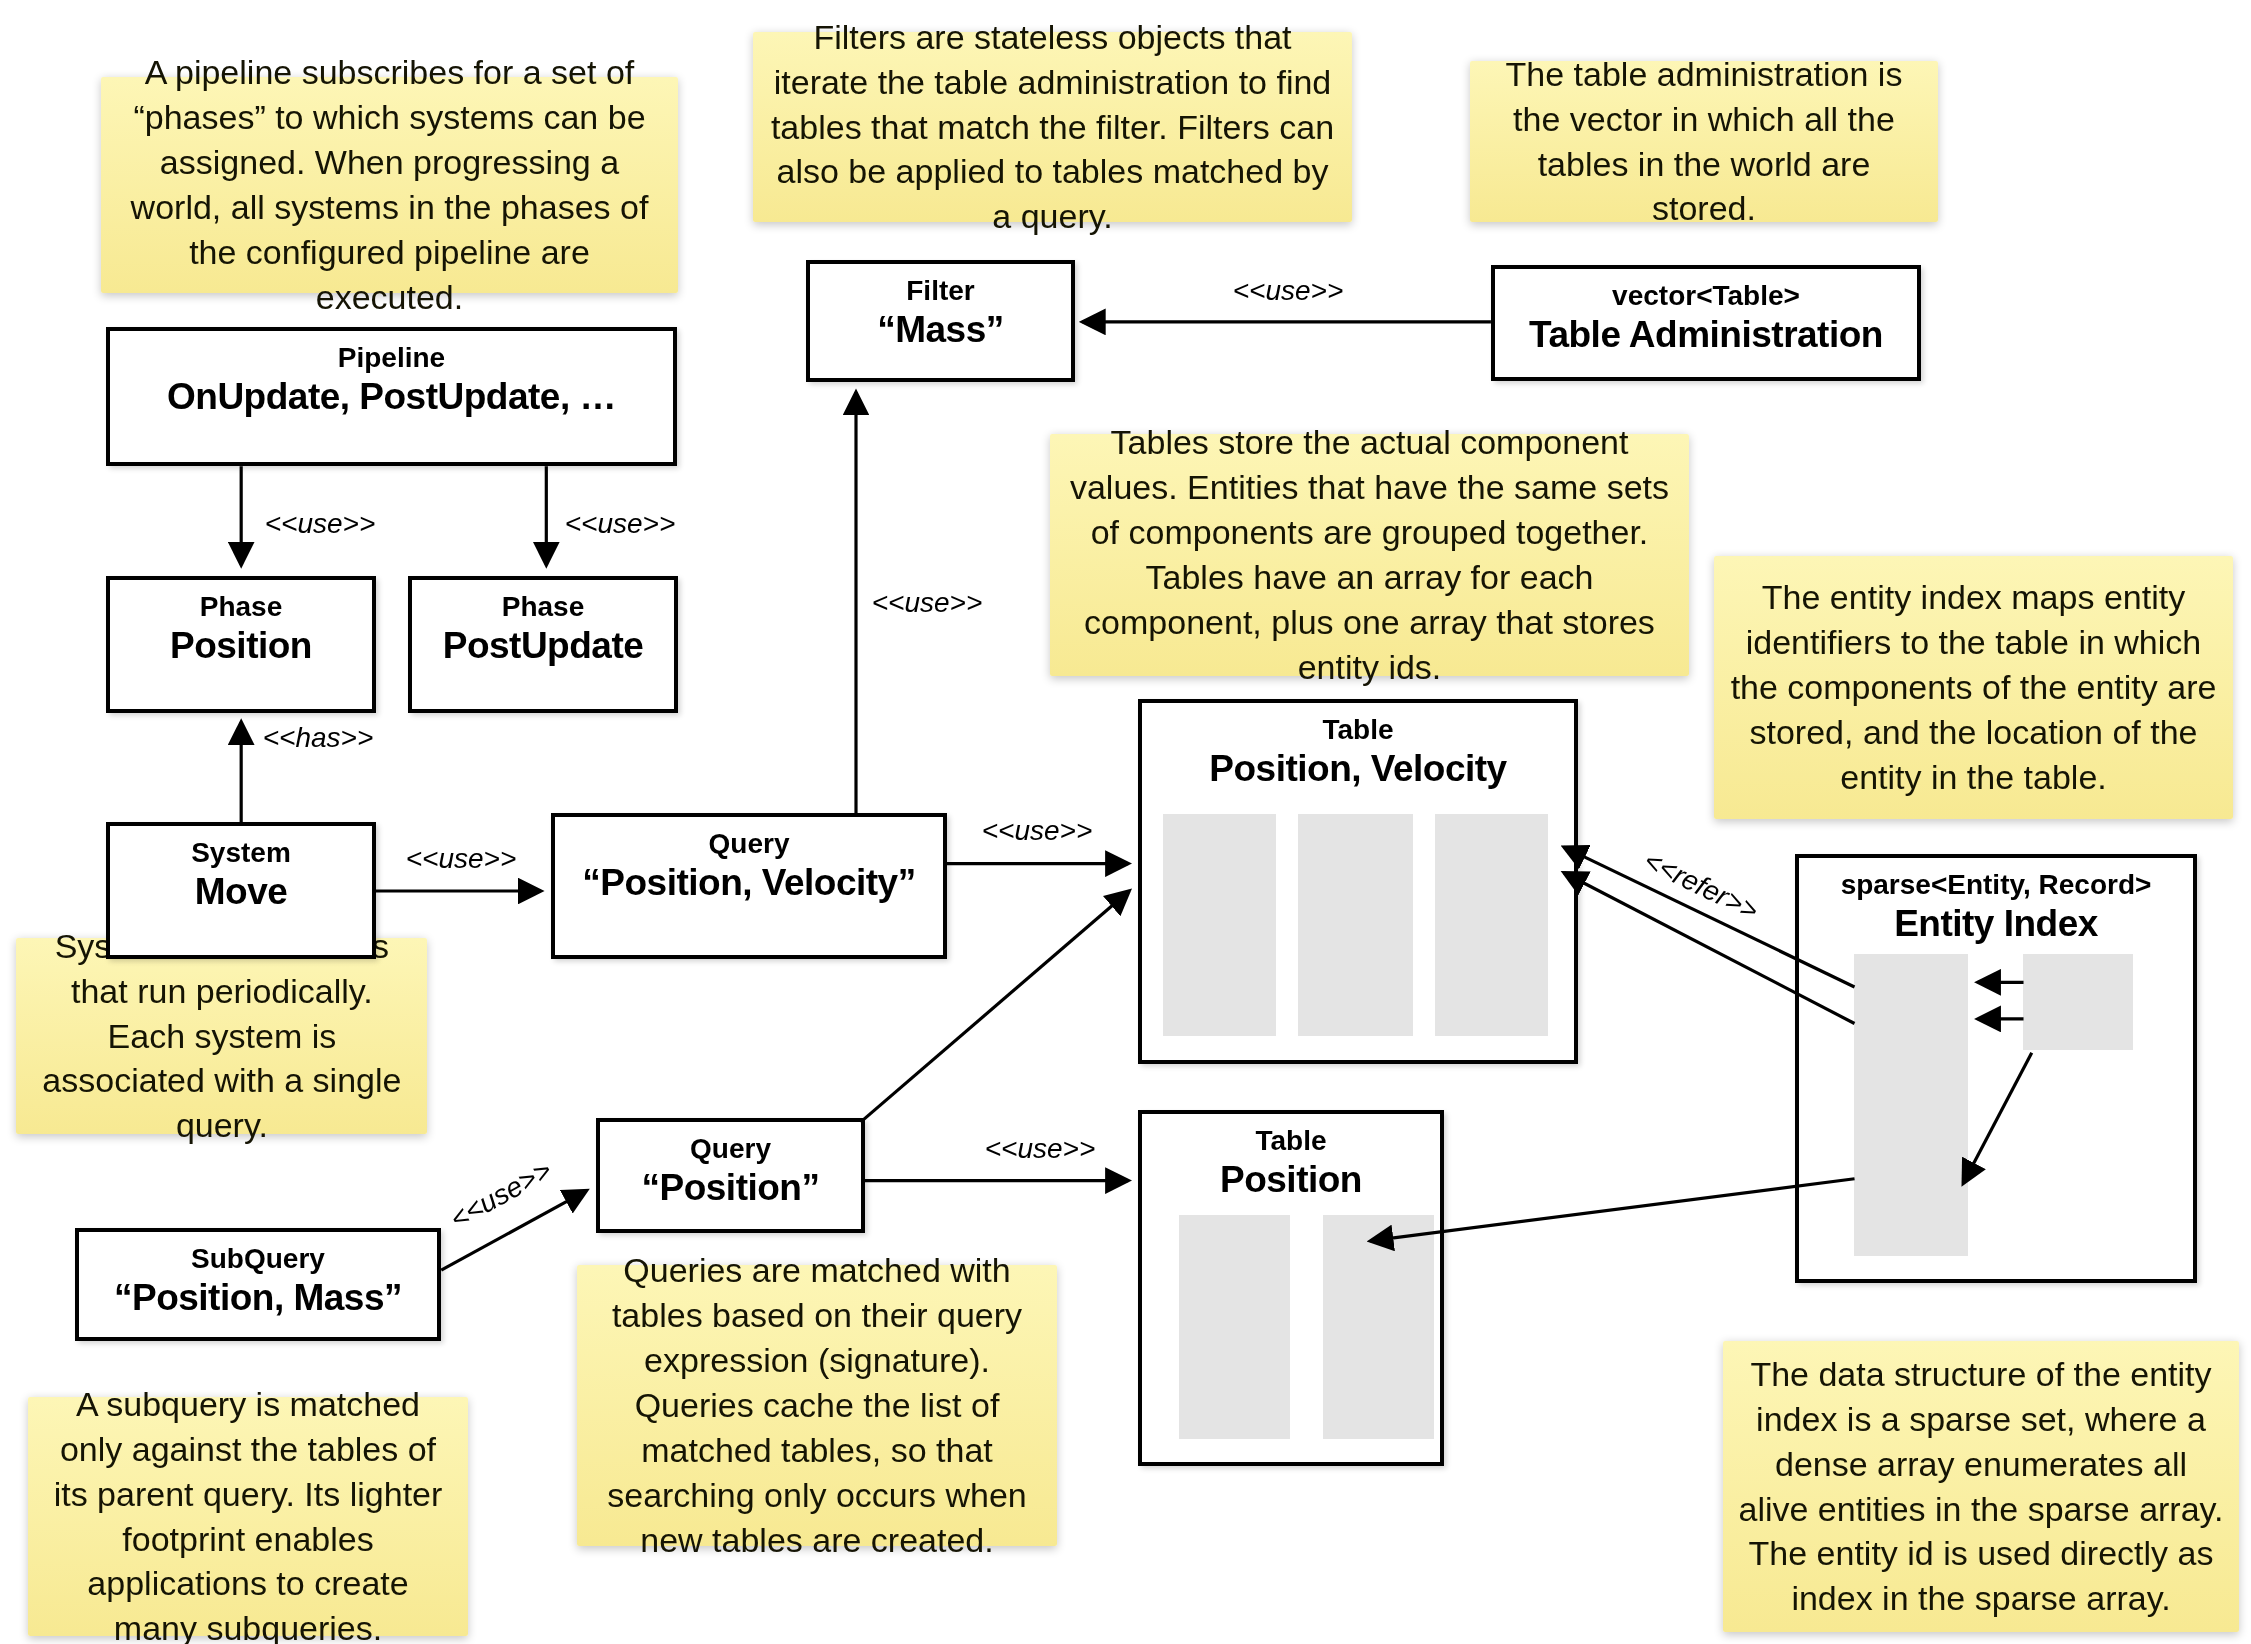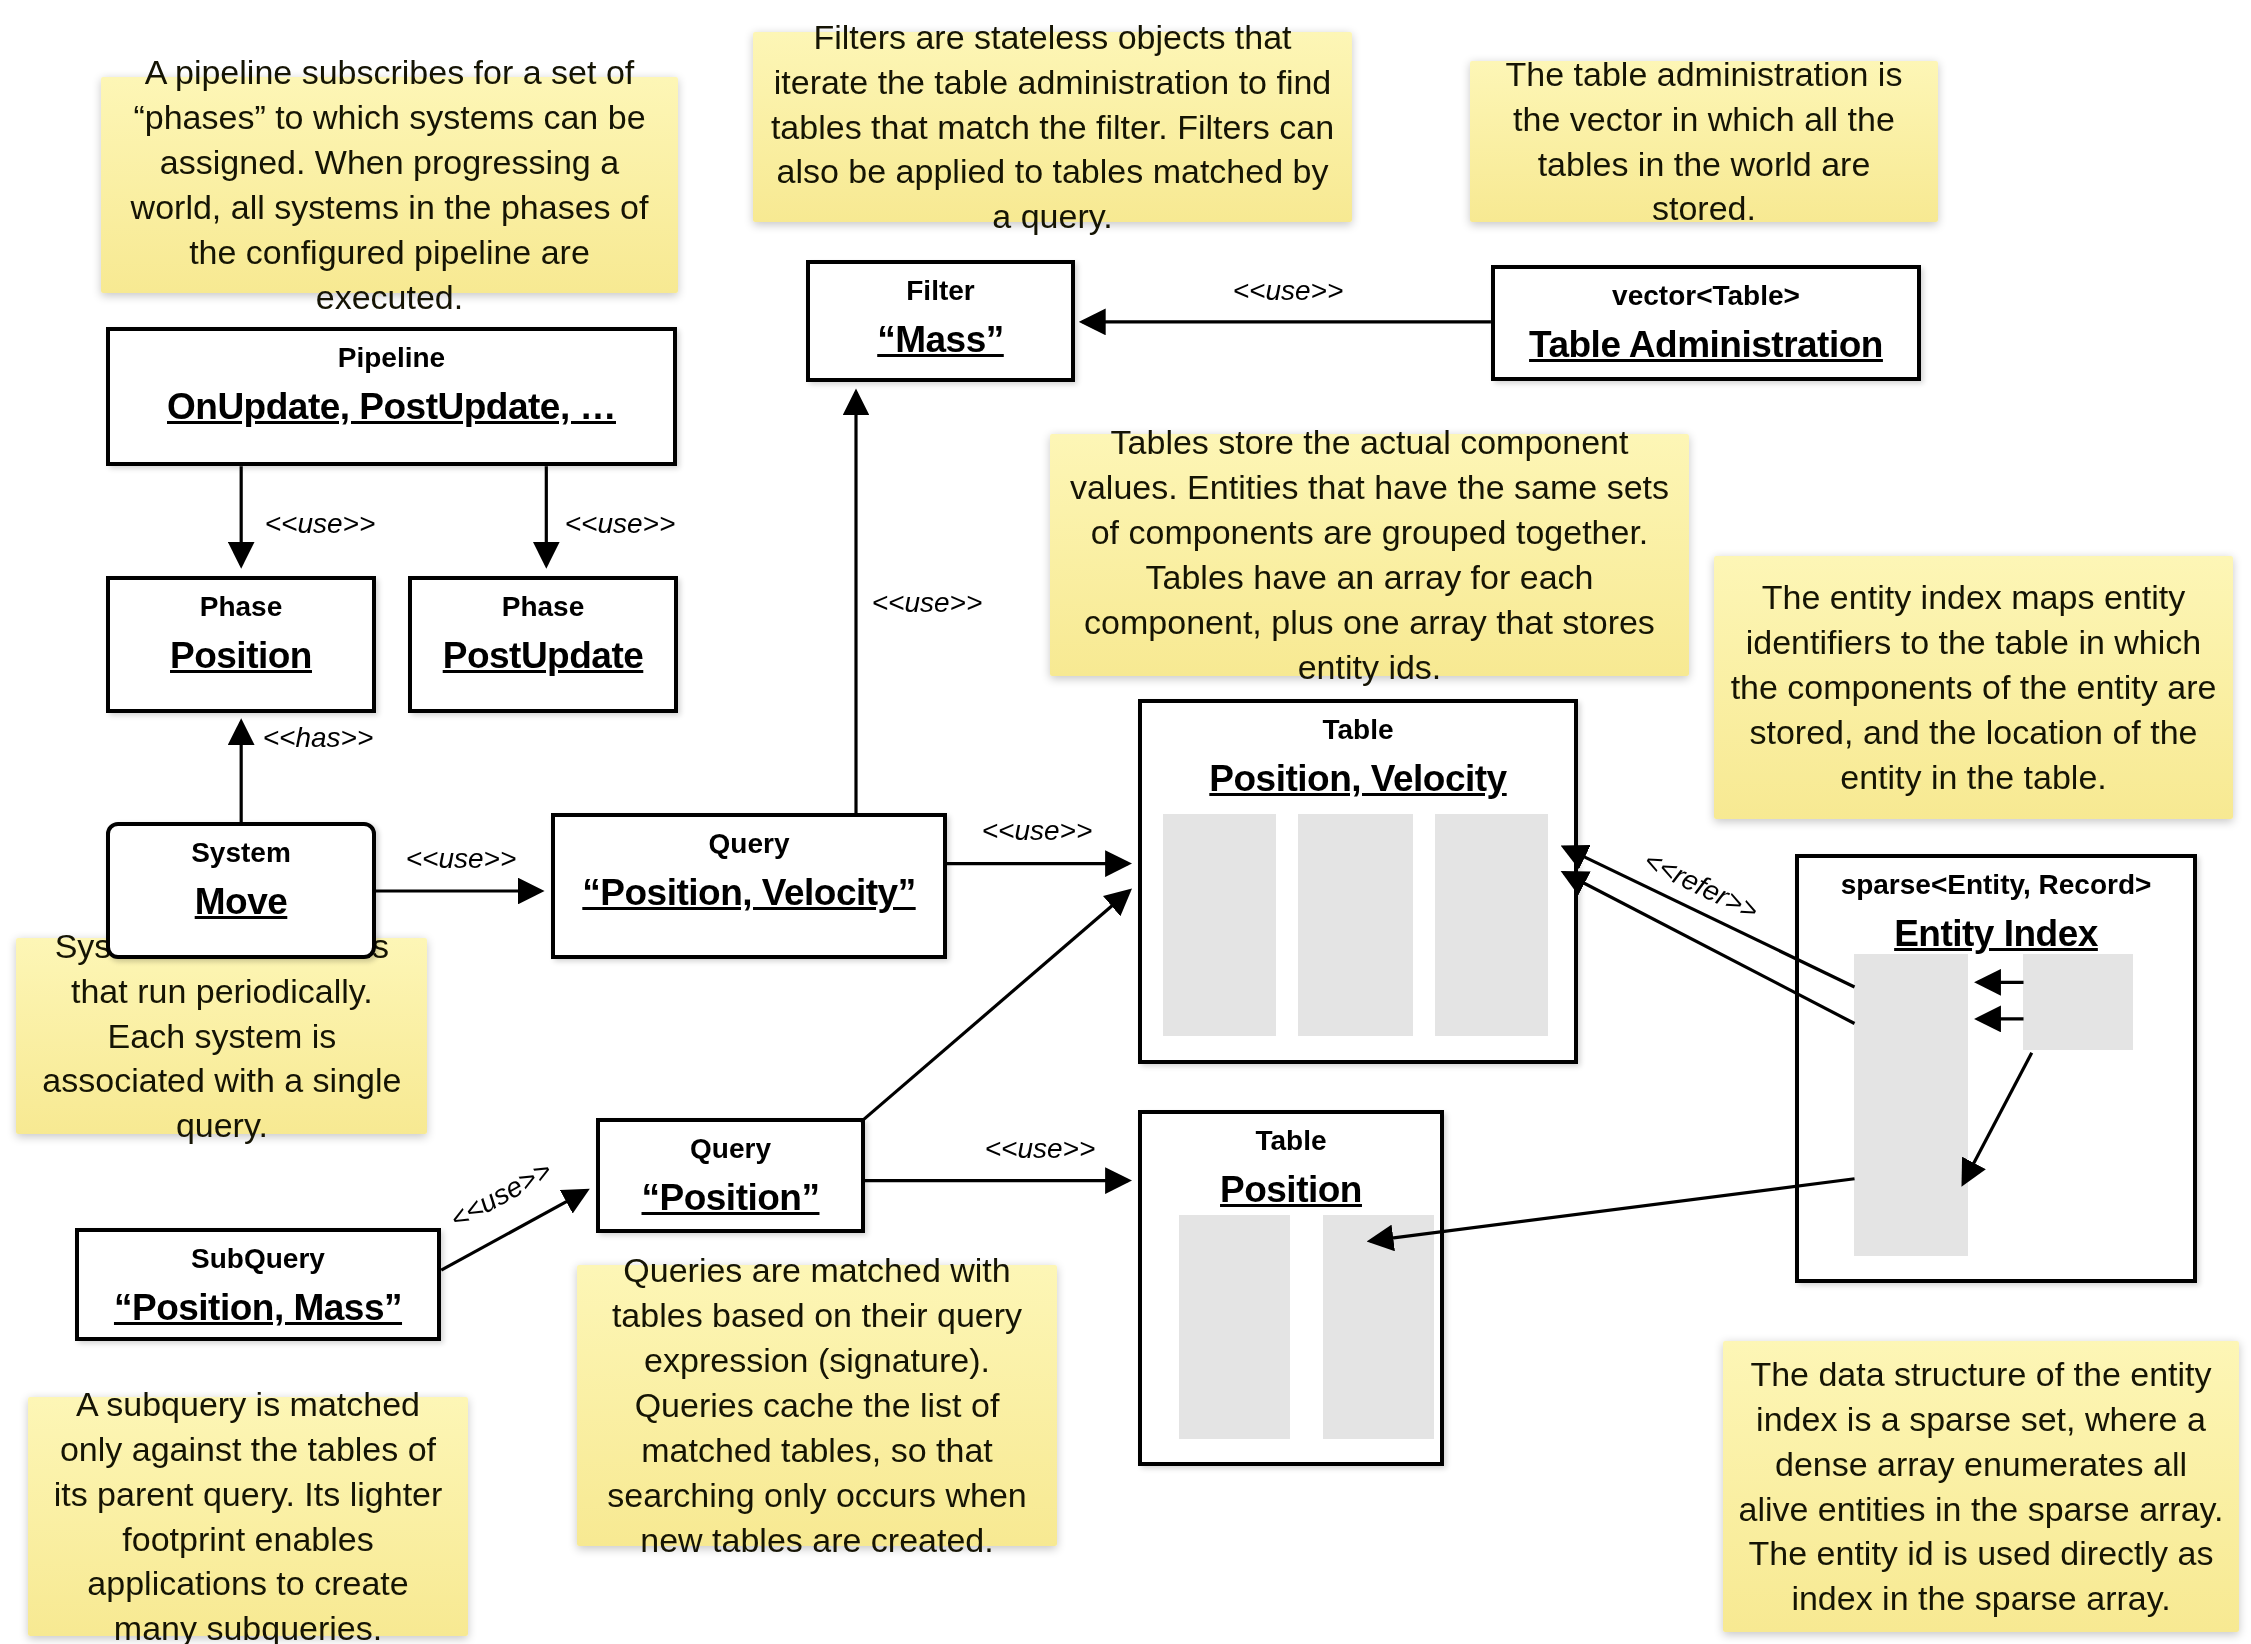--- a/index.html
+++ b/index.html
@@ -6,22 +6,22 @@
   .stage{position:relative;width:2251px;height:1645px;background:#ffffff;overflow:hidden;
          font-family:"Liberation Sans",sans-serif;color:#000;}
   .note{position:absolute;display:flex;align-items:center;justify-content:center;
         text-align:center;font-size:34px;line-height:1.32;color:#151404;
         background:linear-gradient(180deg,#fdf6b6 0%,#f7e992 100%);
         border-radius:2px;box-shadow:0 2.7px 9.1px rgba(0,0,0,.22);
         padding:9.1px 14.6px;box-sizing:border-box;z-index:2;}
   .node{position:absolute;background:#fff;border:4.6px solid #000;box-sizing:border-box;
         text-align:center;z-index:3;box-shadow:2.7px 2.7px 5.5px rgba(0,0,0,.18);}
   .node .t{font-size:28px;font-weight:700;margin-top:11px;line-height:1.15;}
-  .node .n{font-size:37px;font-weight:700;margin-top:12px;line-height:1.12;
-           letter-spacing:-0.5px;white-space:nowrap;text-decoration:underline;}
+  .node .n{font-size:37px;font-weight:700;margin-top:2px;line-height:1.12;
+           letter-spacing:-0.5px;white-space:nowrap;}
   .col{position:absolute;background:#e4e4e4;z-index:1;}
   .elabel{position:absolute;font-style:italic;font-size:28px;white-space:nowrap;
           z-index:6;transform:translate(-50%,-50%);}
   .elabel.r-neg{transform:translate(-50%,-50%) rotate(-29deg);}
   .elabel.r-pos{transform:translate(-50%,-50%) rotate(26deg);}
   svg.wires{position:absolute;left:0;top:0;z-index:5;pointer-events:none;}
 </style>
 </head>
 <body>
 
@@ -99,21 +99,21 @@
   <div class="node" style="left:806px;top:260px;width:269px;height:122px;">
     <div class="t">Filter</div>
     <div class="n">“Mass”</div>
   </div>
 
   <div class="node" style="left:1491px;top:265px;width:430px;height:116px;">
     <div class="t">vector&lt;Table&gt;</div>
     <div class="n">Table Administration</div>
   </div>
 
-  <div class="node" style="left:106px;top:822px;width:270px;height:137px;border-radius:12px;">
+  <div class="node" style="left:106px;top:822px;width:270px;height:137px;">
     <div class="t">System</div>
     <div class="n">Move</div>
   </div>
 
   <div class="node" style="left:551px;top:813px;width:396px;height:146px;">
     <div class="t">Query</div>
     <div class="n">“Position, Velocity”</div>
   </div>
 
   <div class="node" style="left:1138px;top:699px;width:440px;height:365px;">

